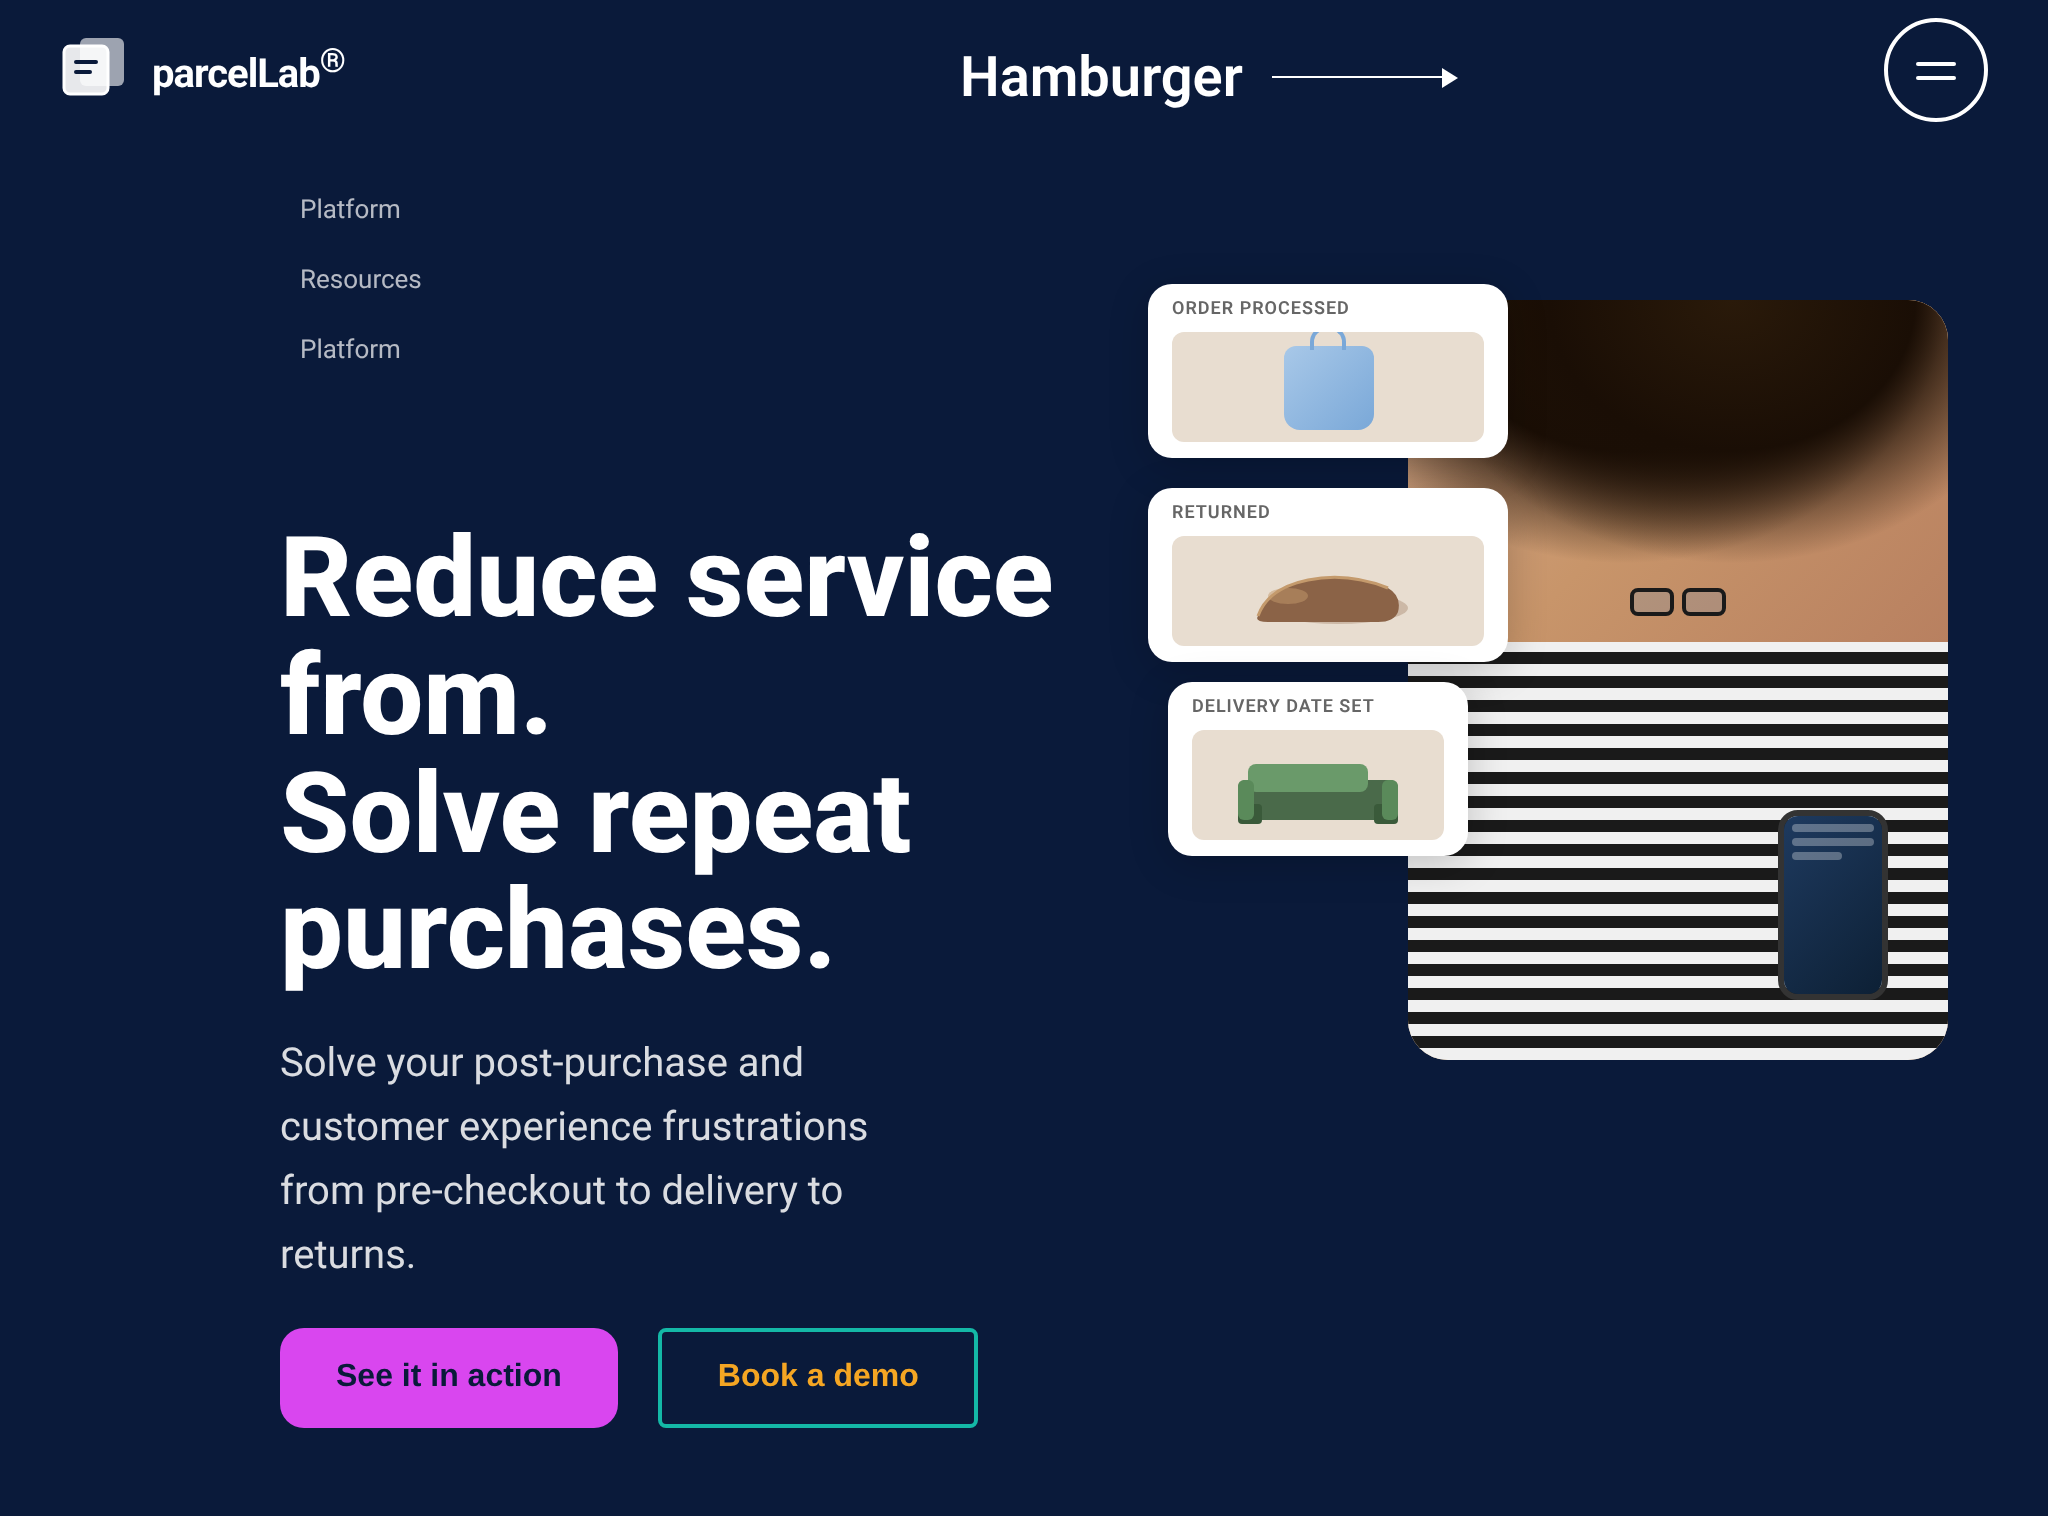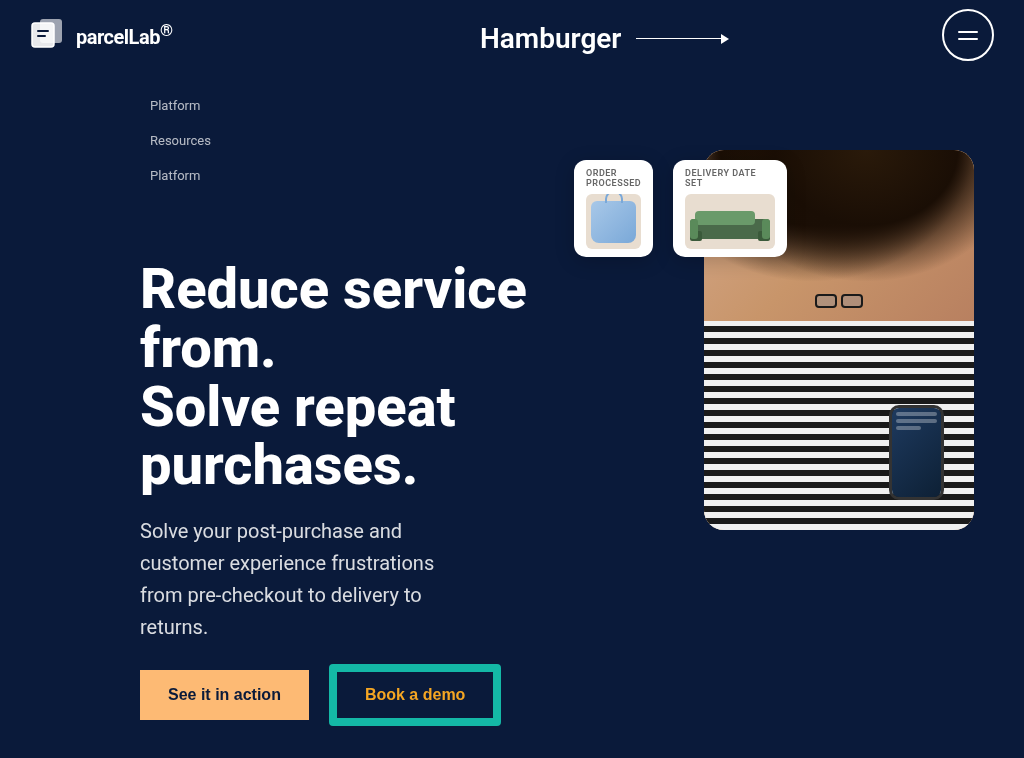--- a/index.html
+++ b/index.html
@@ -118,35 +118,35 @@
 
     
     .cta-buttons {
       display: flex;
       gap: 20px;
       align-items: center;
     }
 
     .btn-primary {
       padding: 16px 28px;
-      background: #fdba74;
+      background: #d946ef;
       color: #0a1a3a;
       border: none;
-      border-radius: 0;
+      border-radius: 12px;
       font-size: 16px;
       font-weight: 600;
       cursor: pointer;
       white-space: nowrap;
     }
 
     .btn-outline {
       padding: 14px 28px;
       background: transparent;
       color: #f5a623;
-      border: 8px solid #14b8a6;
+      border: 2px solid #14b8a6;
       border-radius: 4px;
       font-size: 16px;
       font-weight: 600;
       cursor: pointer;
       white-space: nowrap;
     }
 
     
     .illustration-area {
       position: absolute;
@@ -192,23 +192,24 @@
         #f0f0f0 6px,
         #1a1a1a 6px,
         #1a1a1a 12px
       );
     }
 
     
     .overlay-cards {
       position: absolute;
       left: 0;
-      top: 30px;
+      top: 12px;
       width: 200px;
       display: flex;
+      flex-direction: column;
       gap: 10px;
     }
 
     .status-card {
       background: white;
       border-radius: 12px;
       padding: 8px 12px;
       box-shadow: 0 4px 20px rgba(0,0,0,0.2);
       width: 180px;
     }
@@ -262,21 +263,21 @@
       border-radius: 2px;
     }
 
     
     .status-card.returned {
       margin-top: 5px;
     }
 
     
     .status-card.delivery {
-      width: 135px;
+      width: 150px;
       margin-left: 10px;
     }
 
     
     .hamburger-annotation {
       position: absolute;
       top: 22px;
       left: 480px;
       display: flex;
       gap: 0;
@@ -390,20 +391,32 @@
       <div class="status-card-label">ORDER PROCESSED</div>
       <div class="status-card-img">
 
         <div style="position:relative;display:inline-block;">
           <div style="width:45px;height:42px;background:linear-gradient(135deg,#a8c8e8 0%,#7aa8d8 100%);border-radius:6px 6px 8px 8px;"></div>
           <div style="position:absolute;top:-10px;left:50%;transform:translateX(-50%);width:18px;height:12px;border:2.5px solid #7aa8d8;border-radius:8px 8px 0 0;border-bottom:none;"></div>
         </div>
       </div>
     </div>
 
+    <div class="status-card returned">
+      <div class="status-card-label">RETURNED</div>
+      <div class="status-card-img">
+
+        <svg width="90" height="40" viewBox="0 0 90 40">
+          <ellipse cx="50" cy="28" rx="35" ry="8" fill="#8b6347" opacity="0.3"></ellipse>
+          <path d="M10 32 Q15 18 35 14 Q55 10 75 18 Q82 22 80 30 Q78 35 70 35 L15 35 Q8 35 10 32Z" fill="#8b6347"></path>
+          <path d="M10 32 Q15 18 35 14 Q55 10 75 18" fill="none" stroke="#c49a6c" stroke-width="1.5"></path>
+          <ellipse cx="25" cy="22" rx="10" ry="4" fill="#c49a6c" opacity="0.5"></ellipse>
+        </svg>
+      </div>
+    </div>
 
     <div class="status-card delivery">
       <div class="status-card-label">DELIVERY DATE SET</div>
       <div class="status-card-img">
 
         <svg width="90" height="45" viewBox="0 0 90 45">
           <rect x="5" y="20" width="80" height="20" rx="4" fill="#4a6a4a"></rect>
           <rect x="10" y="12" width="60" height="14" rx="4" fill="#6a9a6a"></rect>
           <rect x="5" y="32" width="12" height="10" rx="2" fill="#3a5a3a"></rect>
           <rect x="73" y="32" width="12" height="10" rx="2" fill="#3a5a3a"></rect>

